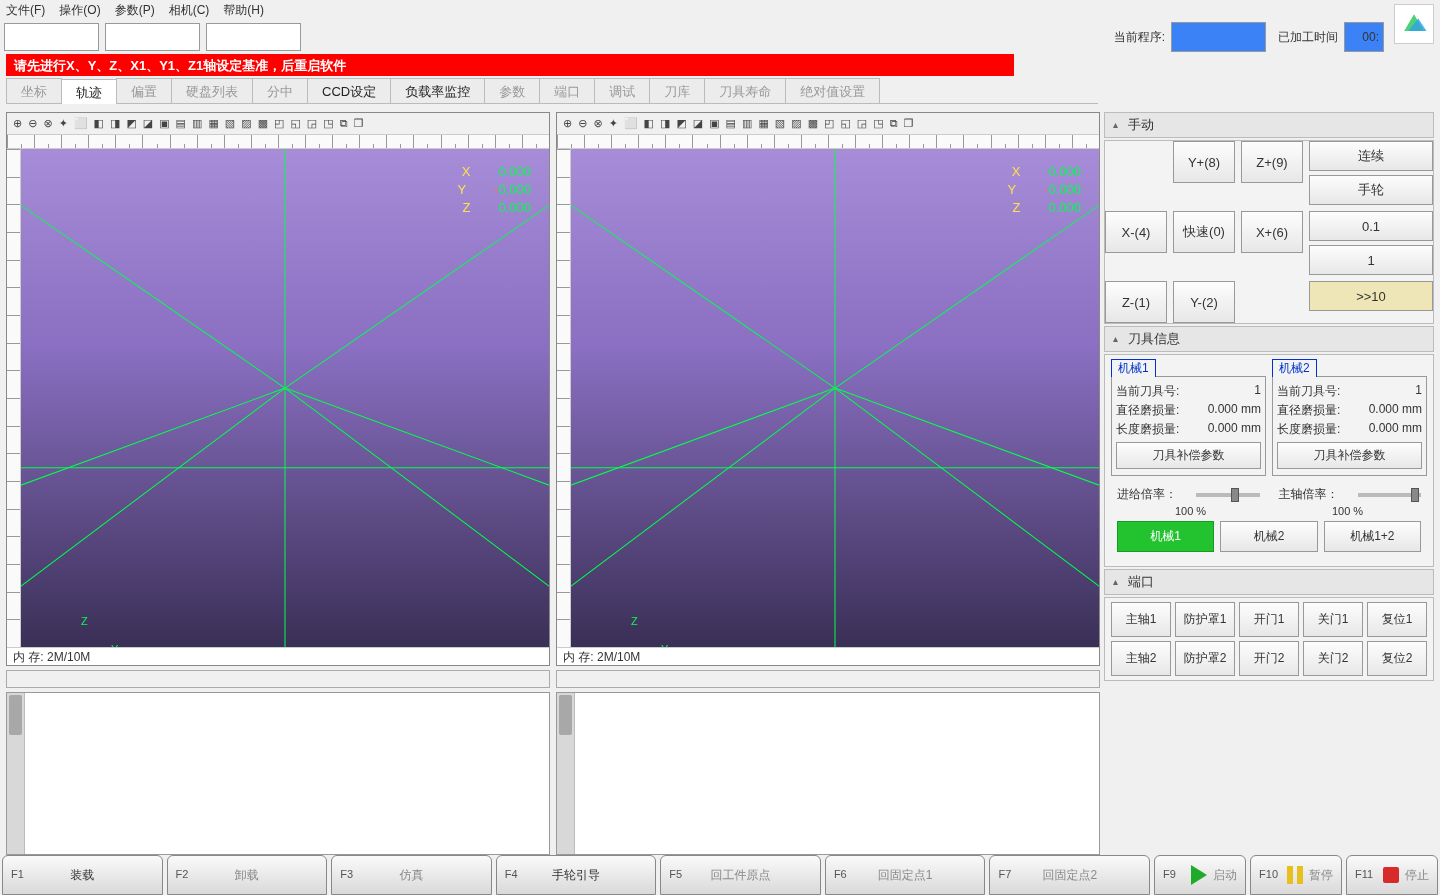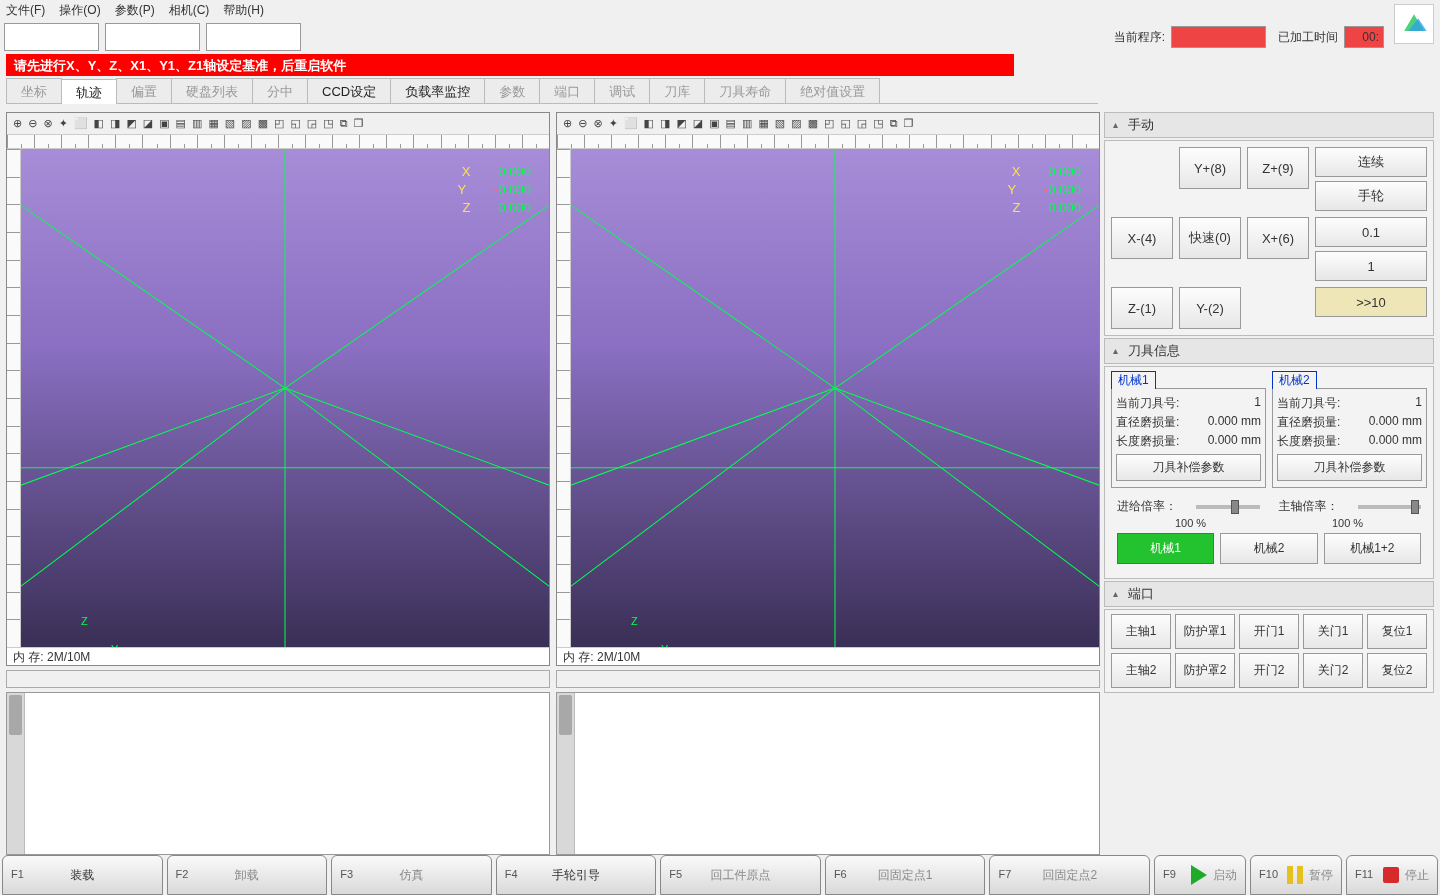--- a/index.html
+++ b/index.html
@@ -10,21 +10,21 @@
 .menubar span { cursor: default; }
 
 
 .toprow { height: 34px; display: flex; align-items: center; padding: 2px 4px; gap: 6px; }
 .toprow .inp { height: 28px; border: 1px solid #999; background: #fff; }
 .toprow .inp.a { width: 95px; }
 .toprow .inp.b { width: 95px; }
 .toprow .inp.c { width: 95px; }
 .toprow .spacer { flex: 1; }
 .toprow .lbl { margin-left: 6px; }
-.toprow .val { border: 1px solid #999; background: #ef4444; height: 22px; display: inline-flex; align-items: center; padding: 0 4px; }
+.toprow .val { border: 1px solid #999; background: #3b82f6; height: 30px; display: inline-flex; align-items: center; padding: 0 4px; }
 .toprow .val.prog { width: 95px; }
 .toprow .val.time { width: 40px; justify-content: flex-end; }
 .logo { width: 40px; height: 40px; position: absolute; right: 6px; top: 4px; border: 1px solid #ccc; background: #fff; display: flex; align-items: center; justify-content: center; }
 .logo svg { width: 28px; height: 28px; }
 
 
 .alertbar { height: 22px; background: #ff0000; color: #fff; font-weight: bold; padding: 3px 8px; font-size: 13px; margin: 0 4px 0 6px; width: 1008px; }
 
 
 .tabs { height: 26px; display: flex; border-bottom: 1px solid #bbb; margin: 2px 6px 0 6px; width: 1092px; }
@@ -63,21 +63,21 @@
 
 
 .scrollrow { display: flex; gap: 6px; margin-top: 4px; flex: 1; }
 .scrollpane { flex: 1; border: 1px solid #999; background: #fff; display: flex; }
 .scrollpane .sb { width: 18px; background: #d8d8d8; border-right: 1px solid #bbb; position: relative; }
 .scrollpane .sb .thumb { position: absolute; left: 2px; right: 2px; top: 2px; height: 40px; background: #a8a8a8; border-radius: 2px; }
 
 
 .panelhead { background: #e6e6e6; border: 1px solid #bbb; padding: 3px 8px; font-size: 13px; display:flex; align-items:center; gap:6px; }
 .panelhead .caret::before { content: "▾"; font-size: 10px; color: #666; margin-right:4px; display:inline-block; transform: rotate(180deg); }
-.jogpanel { border: 1px solid #bbb; padding: 6px; background: #f3f3f3; }
+.jogpanel { border: 1px solid #bbb; background: #f3f3f3; }
 .jogbtn { border: 1px solid #999; background: linear-gradient(#fdfdfd,#e7e7e7); display: flex; align-items: center; justify-content: center; font-size: 13px; cursor: default; }
 .jogcol4 { display:flex; flex-direction:column; gap:4px; }
 .jogcol4 .jogbtn { height: 30px; }
 .jogcol4 .jogbtn.sel { background: #efe6b8; }
 
 .toolinfo { border: 1px solid #bbb; background: #f3f3f3; padding: 4px 6px 8px 6px; }
 .toolcols { display: flex; gap: 6px; }
 .toolcol { flex: 1; font-size: 12px; }
 .toolcol .leg { color: #0033cc; border-top: 1px solid #0033cc; border-left: 1px solid #0033cc; border-right: 1px solid #0033cc; display:inline-block; padding: 0 6px; position: relative; top: 0; background:#f3f3f3; }
 .toolcol .box { border: 1px solid #999; padding: 4px 4px 6px 4px; margin-top: -1px; }

